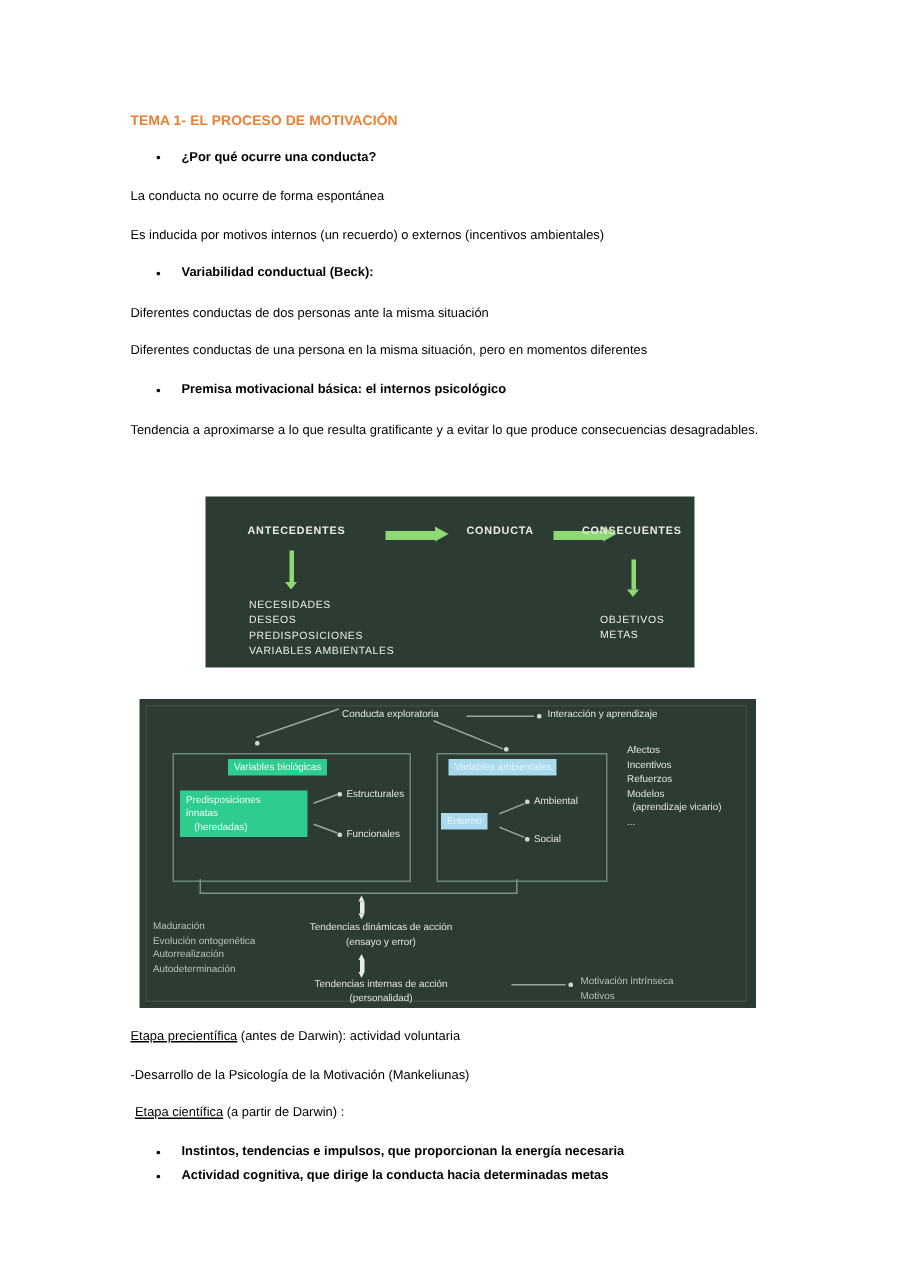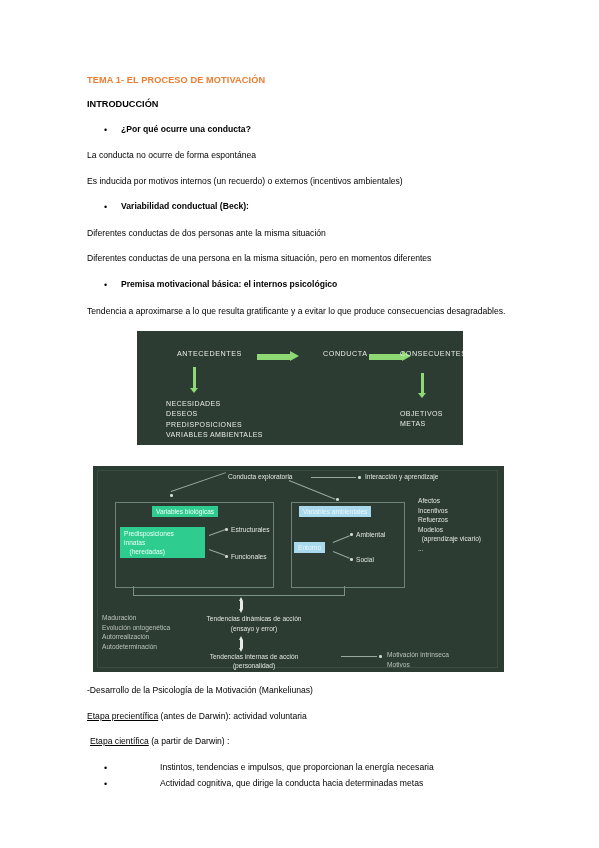--- a/index.html
+++ b/index.html
@@ -65,21 +65,21 @@
     font-size: 9px;
     line-height: 1.35;
     color: #000;
   }
   .bullet-text {
     font-size: 8.6px;
     font-weight: bold;
     line-height: 1.35;
     color: #000;
   }
-  .bullet-text.normal { font-weight: normal; margin-left: 39px; }
+  .bullet-text.normal { font-weight: bold; }
 
   .u { text-decoration: underline; }
 
   
   .diagram {
     position: relative;
     background: #2b3b31;
     overflow: hidden;
   }
 
@@ -89,24 +89,23 @@
     left: 137px;
     top: 322px;
     width: 326px;
     height: 114px;
     background: #2c3c32;
   }
   .d1-label {
     position: absolute;
     color: #e8ece9;
     font-size: 7.2px;
-    font-weight: normal;
+    font-weight: bold;
     letter-spacing: 0.55px;
     white-space: nowrap;
-    margin-left: 12px;
   }
   .d1-arrow {
     position: absolute;
     height: 11px;
     background: transparent;
   }
   .d1-arrow .shaft {
     position: absolute;
     left: 0; top: 3px;
     height: 6px;
@@ -233,21 +232,20 @@
 </style>
 </head>
 <body>
 
 <div class="page">
 
   <div class="content">
 
     <div class="doc-title">TEMA 1- EL PROCESO DE MOTIVACIÓN</div>
 
-    <div class="section-head">INTRODUCCIÓN</div>
 
     <div class="bullet-row">
       <span class="bullet-dot">•</span>
       <span class="bullet-text">¿Por qué ocurre una conducta?</span>
     </div>
 
     <div class="para">La conducta no ocurre de forma espontánea</div>
 
     <div class="para">Es inducida por motivos internos (un recuerdo) o externos (incentivos ambientales)</div>
 
@@ -390,23 +388,23 @@
 
     <div class="d2-line" style="left:248px; top:190px; width:36px; height:1px;"></div>
     <div class="d2-dot" style="left:286px; top:189px;"></div>
     <div class="d2-txt dim" style="left:294px; top:184px; white-space:pre;">Motivación intrínseca
 Motivos</div>
 
   </div>
 
   <div class="content" style="top:676px;">
 
+    <div class="para"><span class="u">Etapa precientífica</span><span> (antes de Darwin): actividad voluntaria</span></div>
+
     <div class="para">-Desarrollo de la Psicología de la Motivación (Mankeliunas)</div>
-
-    <div class="para"><span class="u">Etapa precientífica</span><span> (antes de Darwin): actividad voluntaria</span></div>
 
     <div class="para" style="padding-left:3px;"><span class="u">Etapa científica</span><span> (a partir de Darwin) :</span></div>
 
     <div class="bullet-row" style="margin-bottom:4px;">
       <span class="bullet-dot">•</span>
       <span class="bullet-text normal">Instintos, tendencias e impulsos, que proporcionan la energía necesaria</span>
     </div>
 
     <div class="bullet-row">
       <span class="bullet-dot">•</span>

